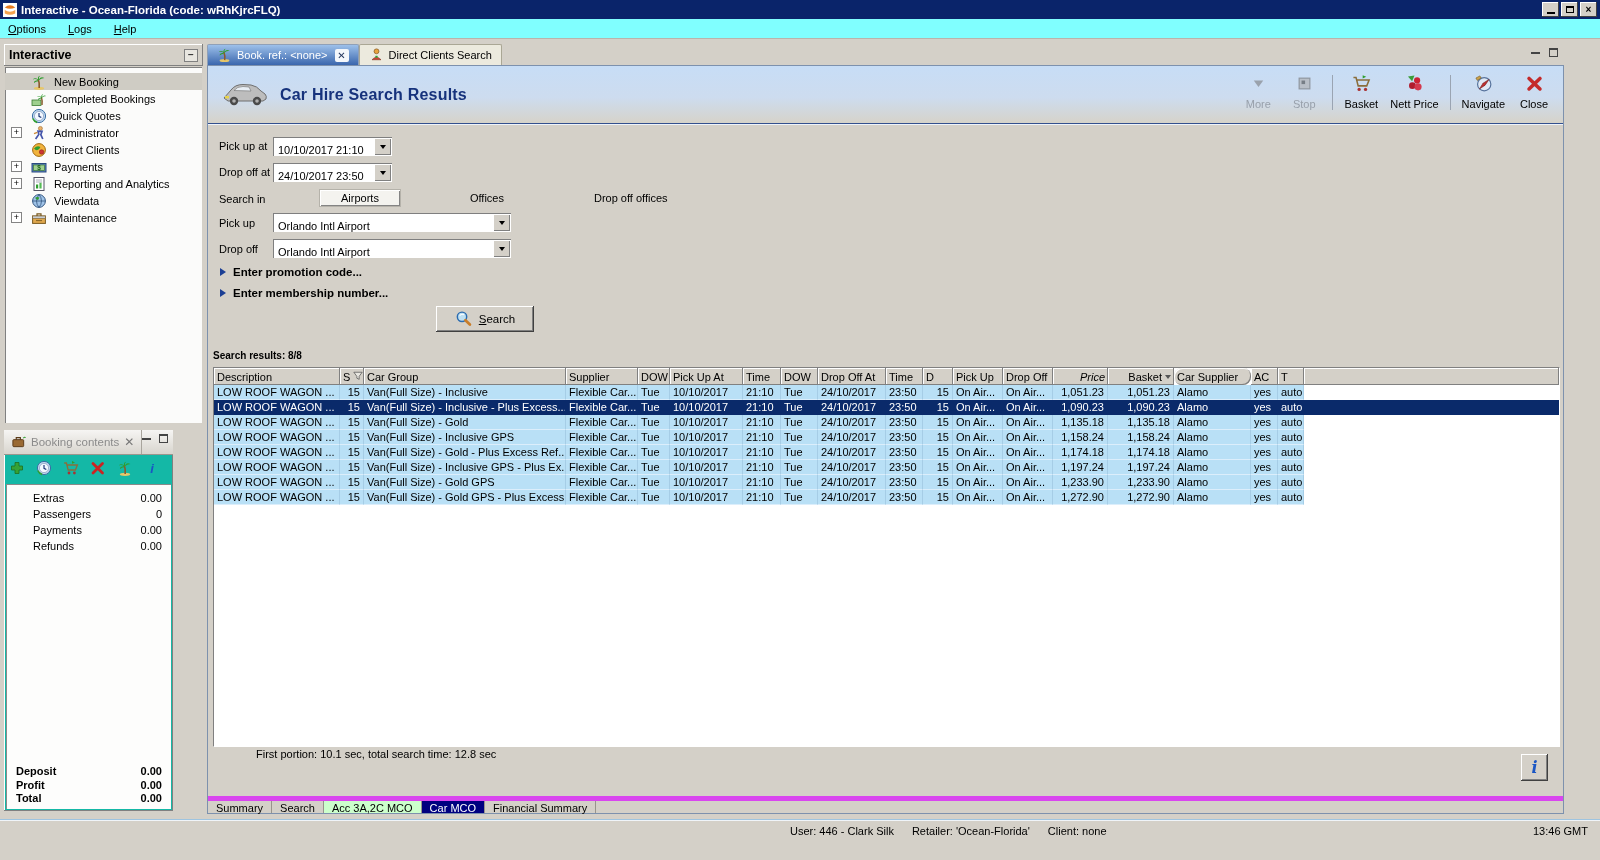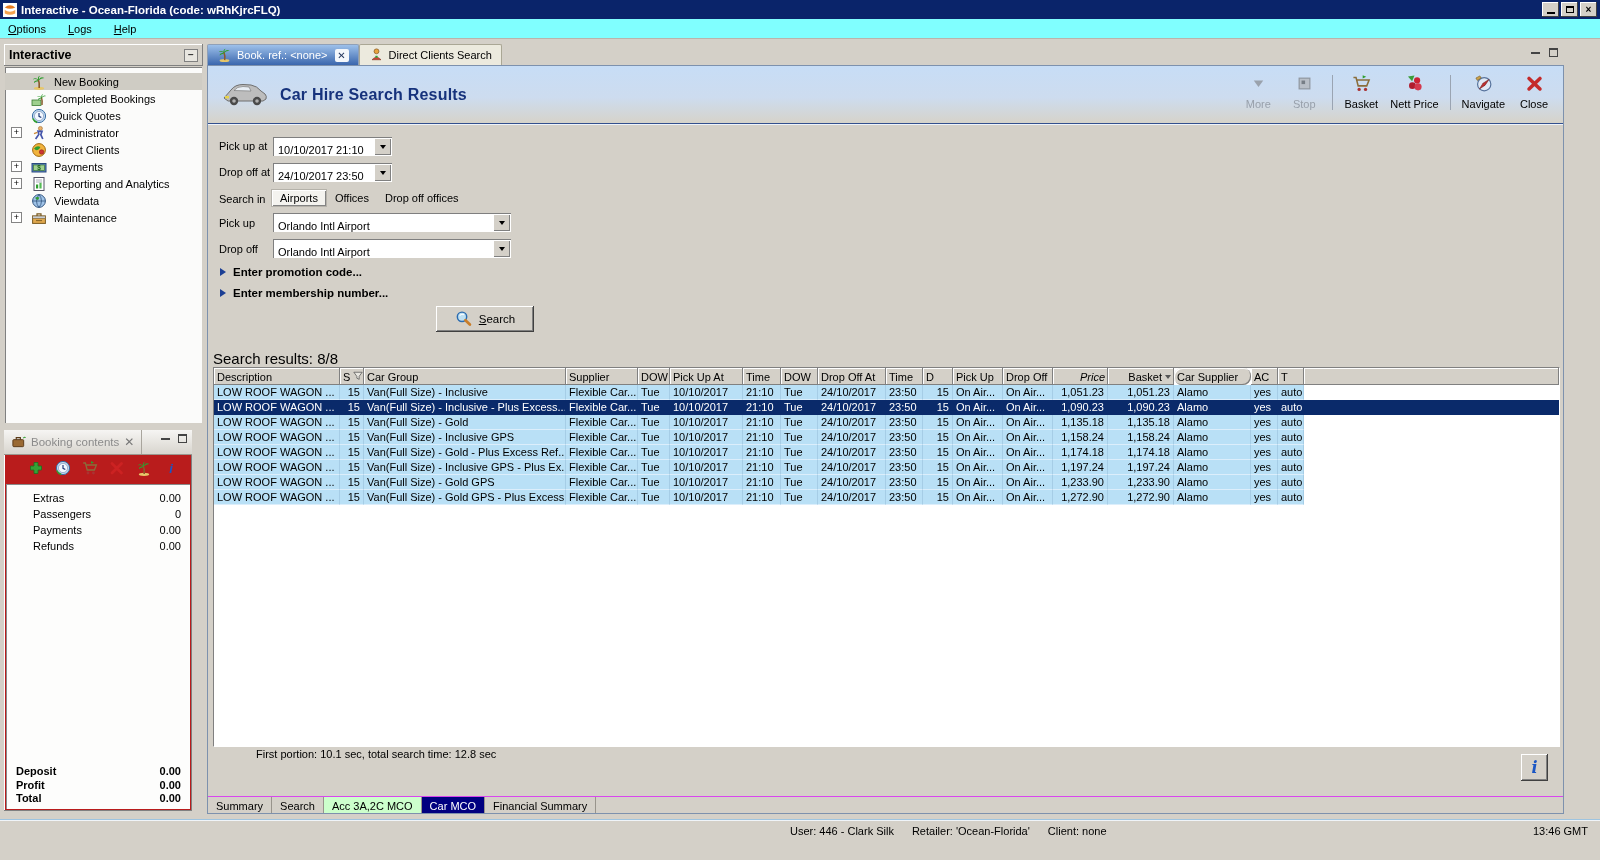--- a/index.html
+++ b/index.html
@@ -34,21 +34,21 @@
           box-shadow: inset 1px 1px 0 #808080; padding-top:6px; }
   .tree-row { height:17px; display:flex; align-items:center; padding-left:6px; }
   .tree-row.selected { background:#cfccc4; }
   .exp-slot { width:20px; display:flex; align-items:center; }
   .expander { width:11px; height:11px; border:1px solid #848484; background:#fff; font-size:9px;
               line-height:9px; text-align:center; color:#000; }
   .tree-icon { width:17px; height:16px; margin-right:6px; flex:none; }
   .tree-icon svg { width:16px; height:16px; }
 
   
-  #bookingpanel { position:absolute; left:4px; top:430px; width:188px; height:381px; background:#b91c1c;
+  #bookingpanel { position:absolute; left:4px; top:430px; width:169px; height:381px; background:#14b8a6;
                   box-shadow: inset -1px -1px 0 #808080, inset 1px 1px 0 #fff; }
   .bp-header { height:25px; position:relative; background:linear-gradient(#f6f5f3,#d8d5ce);
                border-bottom:1px solid #9a968e; display:flex; align-items:flex-end; }
   .bp-tab { height:24px; display:flex; align-items:center; gap:5px; padding:0 7px; border-right:1px solid #a9a59d;
             color:#8b8b8b; font-size:11.5px; }
   .bp-tab svg { width:15px; height:15px; }
   .bp-close { color:#777; font-weight:bold; font-size:12px; }
   .bp-winbtns { position:absolute; right:5px; top:4px; display:flex; gap:8px; align-items:center; }
   .mini-dash { width:9px; height:3px; border-bottom:2px solid #444; }
   .mini-square { width:9px; height:9px; border:1px solid #444; border-top-width:2px; }
@@ -91,33 +91,33 @@
 
   
   .flabel { position:absolute; left:11px; }
   .combo { position:absolute; height:19px; background:#fff; box-shadow: inset 1px 1px 0 #7f7f7f, inset -1px -1px 0 #fff;
            display:flex; align-items:flex-end; padding:0 18px 0 5px; white-space:nowrap; }
   .cb-btn { position:absolute; right:1px; top:1px; bottom:1px; width:17px; background:#d4d0c8;
             box-shadow: inset 1px 1px 0 #fff, inset -1px -1px 0 #808080;
             display:flex; align-items:center; justify-content:center; }
   .tri-down { width:0; height:0; border:3.5px solid transparent; border-top:4.5px solid #000; margin-top:4px; }
   .searchin { position:absolute; display:flex; align-items:center; }
-  .si-tab { padding:2px 8px; }
+  .si-tab { padding:2px 21px;margin-left:48px; }
   .si-tab.selected { background:#f4f3ef; box-shadow: inset 1px 1px 0 #fff, inset -1px -1px 0 #848484;
                      border:1px solid #b5b2aa; }
   .exp-row { position:absolute; left:12px; display:flex; align-items:center; gap:3px; font-weight:bold; font-size:11.5px; }
   .tri-right { width:0; height:0; border:4px solid transparent; border-left:6px solid #1c3f94; }
   .search-btn { position:absolute; left:228px; top:240px; width:98px; height:26px;
                 display:flex; align-items:center; justify-content:center; gap:7px; font-size:11.5px; }
   .search-btn svg { width:17px; height:17px; }
   .search-btn .lbl { display:inline-block; }
   .search-btn .lbl::first-letter { text-decoration:underline; }
 
   
-  .results-label { position:absolute; left:5px; top:284px; font-weight:normal; font-size:15px;text-align:center; }
+  .results-label { position:absolute; left:5px; top:284px; font-weight:bold; font-size:10px;text-align:center; }
   .rtable { position:absolute; left:5px; top:301px; width:1347px; height:380px; background:#fff;
             border:1px solid #808080; border-right-color:#fff; border-bottom-color:#fff; overflow:hidden; }
   .rt-header { display:flex; height:17px; }
   .rt-hcell { flex:none; background:#d4d0c8; box-shadow: inset -1px -1px 0 #808080, inset 1px 1px 0 #fff;
               padding:0 3px; display:flex; align-items:center; gap:3px; white-space:nowrap; overflow:hidden; }
   .rt-hcell.r { justify-content:flex-end; }
   .rt-hcell.filler { flex:1; }
   .sort-tri { width:0; height:0; border:3.5px solid transparent; border-top:4px solid #555; margin-top:4px; }
   .funnel svg { width:10px; height:10px; }
   .rt-row { display:flex; height:15px; }
@@ -127,21 +127,21 @@
   .rt-cell.filler { flex:1; background:#fff; border-right:none; border-bottom:1px solid #fff; }
   .rt-row.selected .rt-cell, .rt-row.selected .rt-cell.filler
     { background:#0a2a6a; color:#fff; border-right-color:#0a2a6a; border-bottom-color:#0a2a6a; }
 
   
   .doc-status { position:absolute; left:11px; top:682px;padding-left:37px; }
   .info-btn { position:absolute; left:1313px; top:688px; width:27px; height:27px;
               display:flex; align-items:center; justify-content:center;
               font-family:"DejaVu Serif","Liberation Serif",serif; font-style:italic; font-weight:bold;
               font-size:16px; color:#1a56c4; }
-  .bt-strip { position:absolute; left:0; right:0; bottom:0; height:17px; border-top:1px solid #d946ef;
+  .bt-strip { position:absolute; left:0; right:0; bottom:0; height:17px; border-top:5px solid #d946ef;
               background:#d4d0c8; display:flex; }
   .btab { padding:1px 8px 0; border-right:1px solid #98948c; display:flex; align-items:center; }
   .btab.green { background:#ccffcc; }
   .btab.active { background:#000080; color:#fff; }
 
   
   .statusbar { position:absolute; left:0; right:0; top:819px; height:23px; background:#d4d0c8;
                border-top:1px solid #9ec4e0; box-shadow: inset 0 1px 0 #f0f4f8; }
   .sb-group { position:absolute; left:790px; top:5px; display:flex; gap:18px; }
   .sb-time { position:absolute; right:12px; top:5px;margin-left:7px; }

